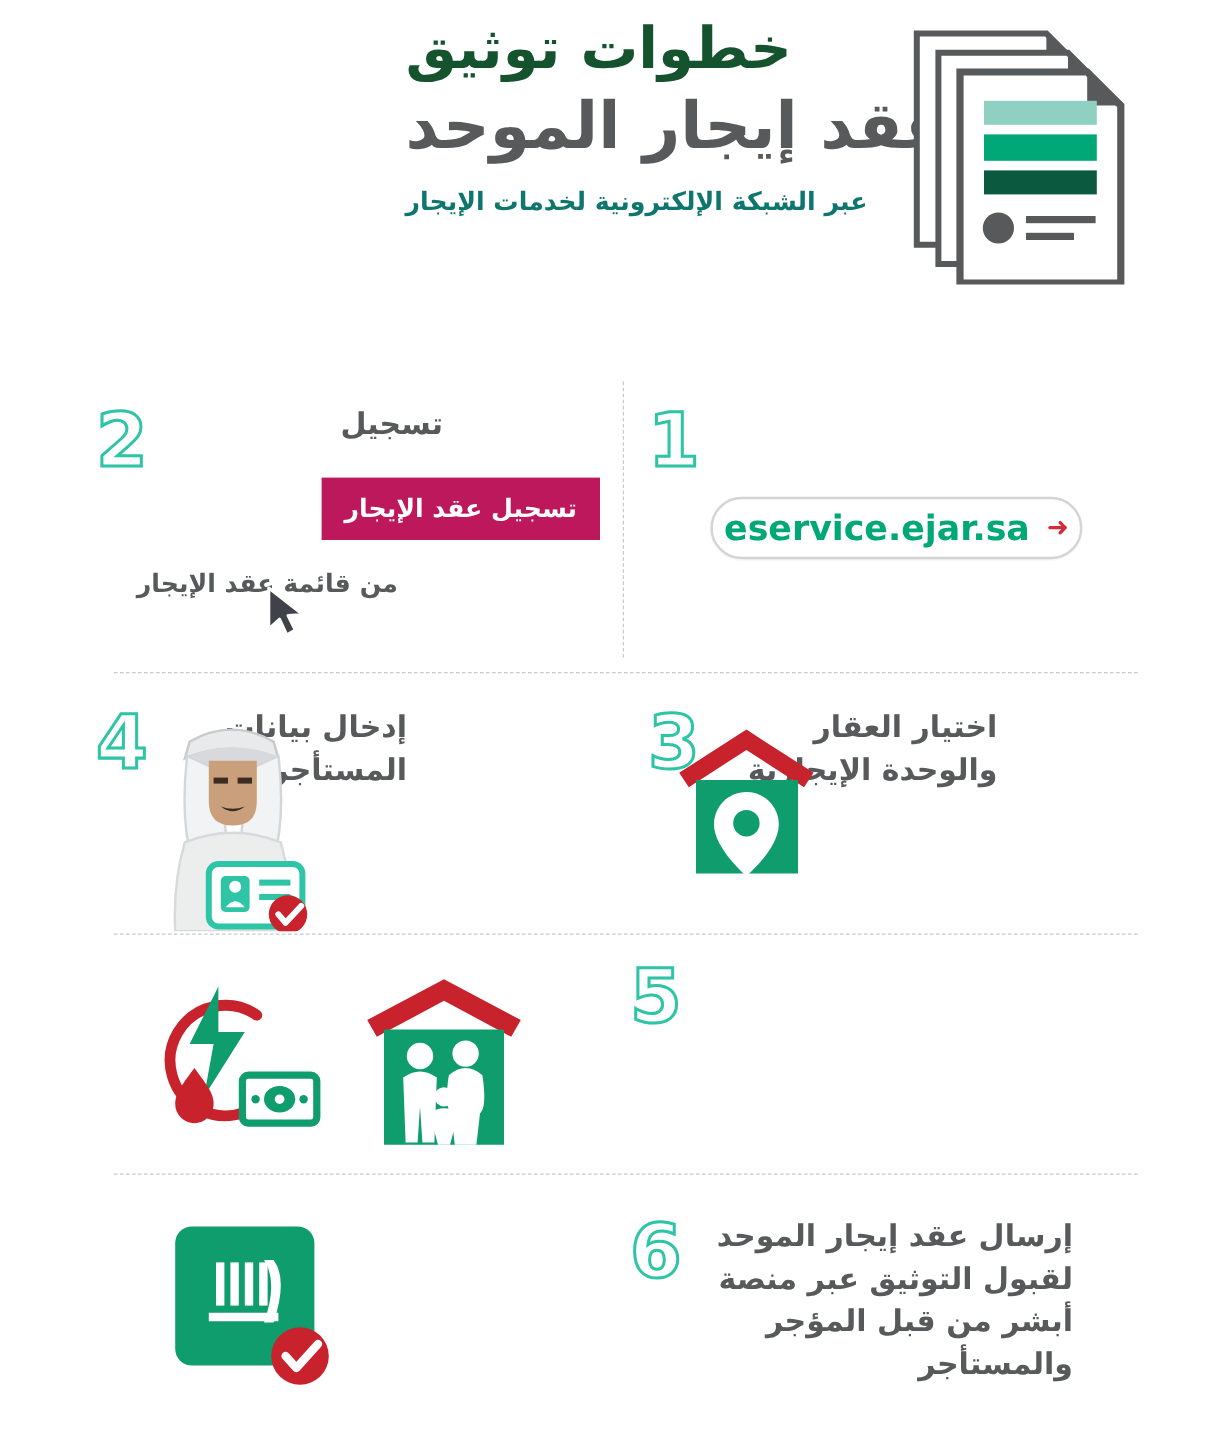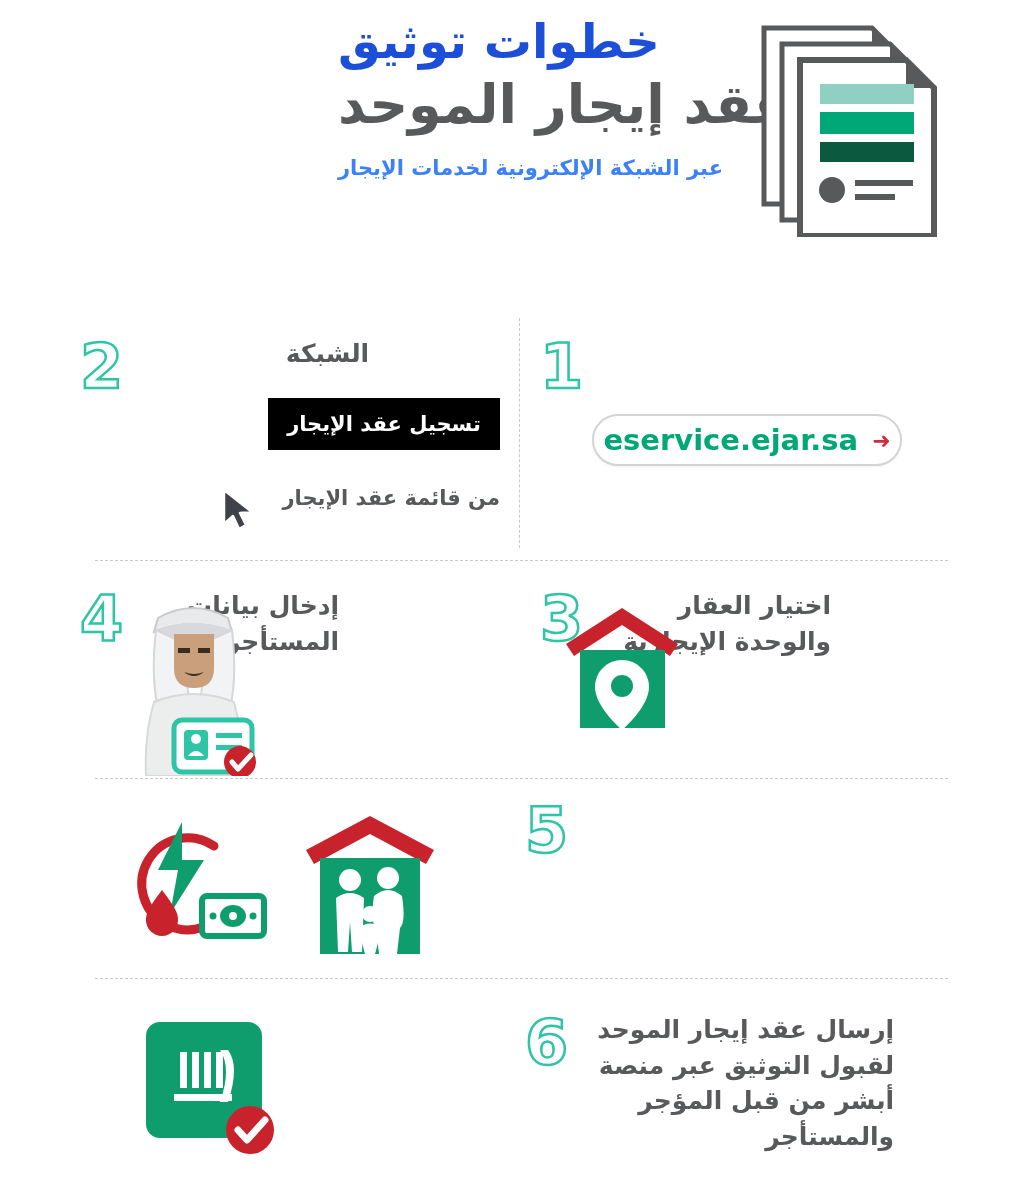--- a/index.html
+++ b/index.html
@@ -25,41 +25,41 @@
     position: absolute;
     top: 14px;
     right: 0;
     left: 330px;
     text-align: left;
     padding-left: 0;
   }
   .title-line1 {
     font-size: 48px;
     font-weight: bold;
-    color: #1d4ed8;
+    color: #14532d;
     line-height: 1.15;
     letter-spacing: 0px;
     direction: rtl;
     text-align: left;
     padding-left: 8px;
   }
   .title-line2 {
     font-size: 54px;
     font-weight: bold;
     color: #58595b;
     line-height: 1.2;
     direction: rtl;
     text-align: left;
     padding-left: 8px;
     margin-top: 4px;
   }
   .subtitle {
     font-size: 21px;
     font-weight: bold;
-    color: #3b82f6;
+    color: #0f766e;
     margin-top: 18px;
     direction: rtl;
     text-align: left;
     padding-left: 8px;
   }
 
   .doc-icon {
     position: absolute;
     top: 22px;
     left: 752px;
@@ -143,36 +143,36 @@
     font-weight: bold;
     color: #00a878;
     direction: ltr;
   }
   .url-arrow { color: #d32b3a; font-size: 22px; font-weight: bold; }
 
   
   .green-btn {
     width: 232px;
     height: 52px;
-    background: #000000;
+    background: #be185d;
     display: flex;
     align-items: center;
     justify-content: center;
     color: #fff;
     font-size: 21px;
     font-weight: bold;
     direction: rtl;
   }
   .sub-note {
     font-size: 21px;
     font-weight: bold;
     color: #58595b;
     direction: rtl;
-    text-align: right;
-    margin-top: 36px;
+    text-align: left;
+    margin-top: 24px;
   }
   .cursor {
     position: absolute;
     left: 140px;
     top: 152px;
     width: 40px; height: 44px;
   }
 
   
   .icon-box { position: absolute; }
@@ -220,21 +220,21 @@
       <div class="step-num outline">1</div>
     </div>
     <div class="url-pill">
       <span class="url-arrow">➜</span>
       <span class="url-text">eservice.ejar.sa</span>
     </div>
   </div>
 
   <div class="cell" style="left:80px; top:36px; width:420px;">
     <div class="row-flex">
-      <div class="step-title" style="width:230px;">الشبكة</div>
+      <div class="step-title" style="width:230px;">تسجيل</div>
       <div class="step-num outline">2</div>
     </div>
     <div style="display:flex; justify-content:flex-start; padding-left:0;">
       <div class="green-btn" style="margin-left:26px;">تسجيل عقد الإيجار</div>
     </div>
     <div class="sub-note" style="padding-left:34px;">من قائمة عقد الإيجار</div>
     <div class="cursor">
       <svg width="40" height="44" viewBox="0 0 40 44">
         <path d="M4 2 L4 36 L13 28 L19 41 L26 37 L20 25 L32 24 Z" fill="#3f4248" stroke="#ffffff" stroke-width="2.5" stroke-linejoin="round"></path>
       </svg>

